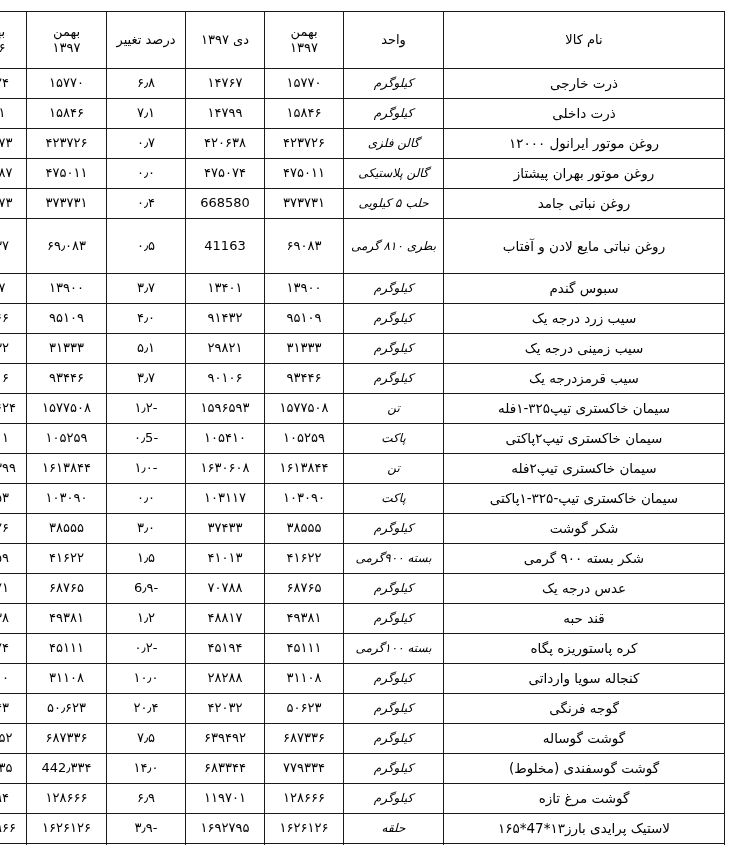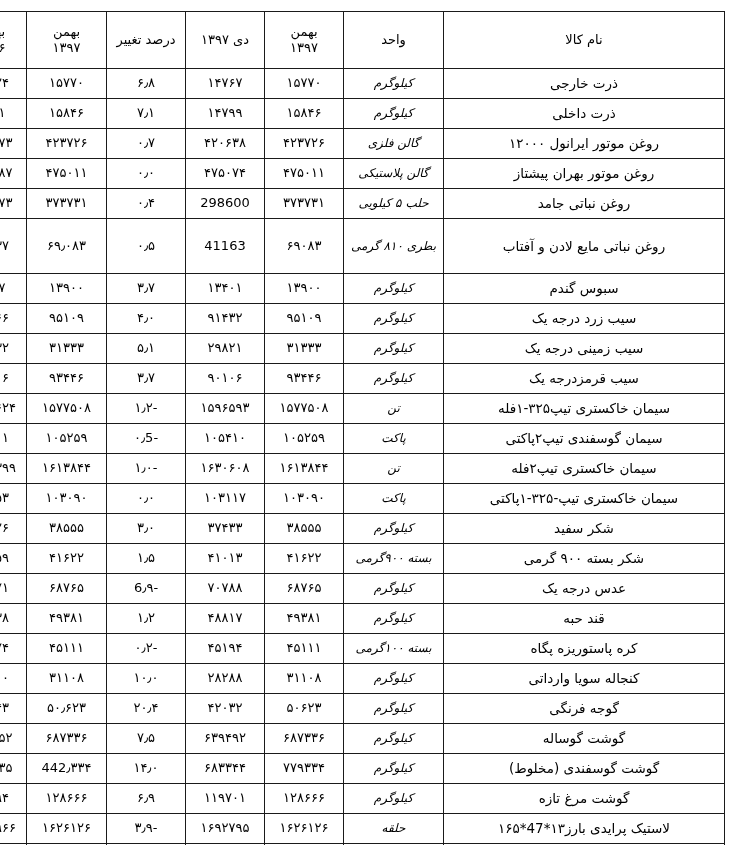--- a/index.html
+++ b/index.html
@@ -156,21 +156,21 @@
           <td class="c-num">۴۷۵۰۱۱</td>
           <td class="c-num">۴۷۵۰۷۴</td>
           <td class="c-num">۰٫۰</td>
           <td class="c-num">۴۷۵۰۱۱</td>
           <td class="c-num">۳۵۴۸۸۷</td>
         </tr>
         <tr>
           <td class="c-name">روغن نباتی جامد</td>
           <td class="c-unit">حلب ۵ کیلویی</td>
           <td class="c-num">۳۷۳۷۳۱</td>
-          <td class="c-num">298600</td>
+          <td class="c-num">668580</td>
           <td class="c-num">۰٫۴</td>
           <td class="c-num">۳۷۳۷۳۱</td>
           <td class="c-num">۳۳۶۸۷۳</td>
         </tr>
         <tr class="tall">
           <td class="c-name">روغن نباتی مایع لادن و آفتاب</td>
           <td class="c-unit">بطری ۸۱۰ گرمی</td>
           <td class="c-num">۶۹۰۸۳</td>
           <td class="c-num">41163</td>
           <td class="c-num">۰٫۵</td>
@@ -216,21 +216,21 @@
         <tr>
           <td class="c-name">سیمان خاکستری تیپ۳۲۵-۱فله</td>
           <td class="c-unit">تن</td>
           <td class="c-num">۱۵۷۷۵۰۸</td>
           <td class="c-num">۱۵۹۶۵۹۳</td>
           <td class="c-num">-۱٫۲</td>
           <td class="c-num">۱۵۷۷۵۰۸</td>
           <td class="c-num">۱۲۰۵۶۲۴</td>
         </tr>
         <tr>
-          <td class="c-name">سیمان گوسفندی تیپ۲پاکتی</td>
+          <td class="c-name">سیمان خاکستری تیپ۲پاکتی</td>
           <td class="c-unit">پاکت</td>
           <td class="c-num">۱۰۵۲۵۹</td>
           <td class="c-num">۱۰۵۴۱۰</td>
           <td class="c-num">-۰٫5</td>
           <td class="c-num">۱۰۵۲۵۹</td>
           <td class="c-num">۸۱۹۱۱</td>
         </tr>
         <tr>
           <td class="c-name">سیمان خاکستری تیپ۲فله</td>
           <td class="c-unit">تن</td>
@@ -243,21 +243,21 @@
         <tr>
           <td class="c-name">سیمان خاکستری تیپ-۳۲۵-۱پاکتی</td>
           <td class="c-unit">پاکت</td>
           <td class="c-num">۱۰۳۰۹۰</td>
           <td class="c-num">۱۰۳۱۱۷</td>
           <td class="c-num">۰٫۰</td>
           <td class="c-num">۱۰۳۰۹۰</td>
           <td class="c-num">۸۰۰۵۳</td>
         </tr>
         <tr>
-          <td class="c-name">شکر سفید</td>
+          <td class="c-name">شکر گوشت</td>
           <td class="c-unit">کیلوگرم</td>
           <td class="c-num">۳۸۵۵۵</td>
           <td class="c-num">۳۷۴۳۳</td>
           <td class="c-num">۳٫۰</td>
           <td class="c-num">۳۸۵۵۵</td>
           <td class="c-num">۲۹۶۲۶</td>
         </tr>
         <tr>
           <td class="c-name">شکر بسته ۹۰۰ گرمی</td>
           <td class="c-unit">بسته ۹۰۰گرمی</td>

